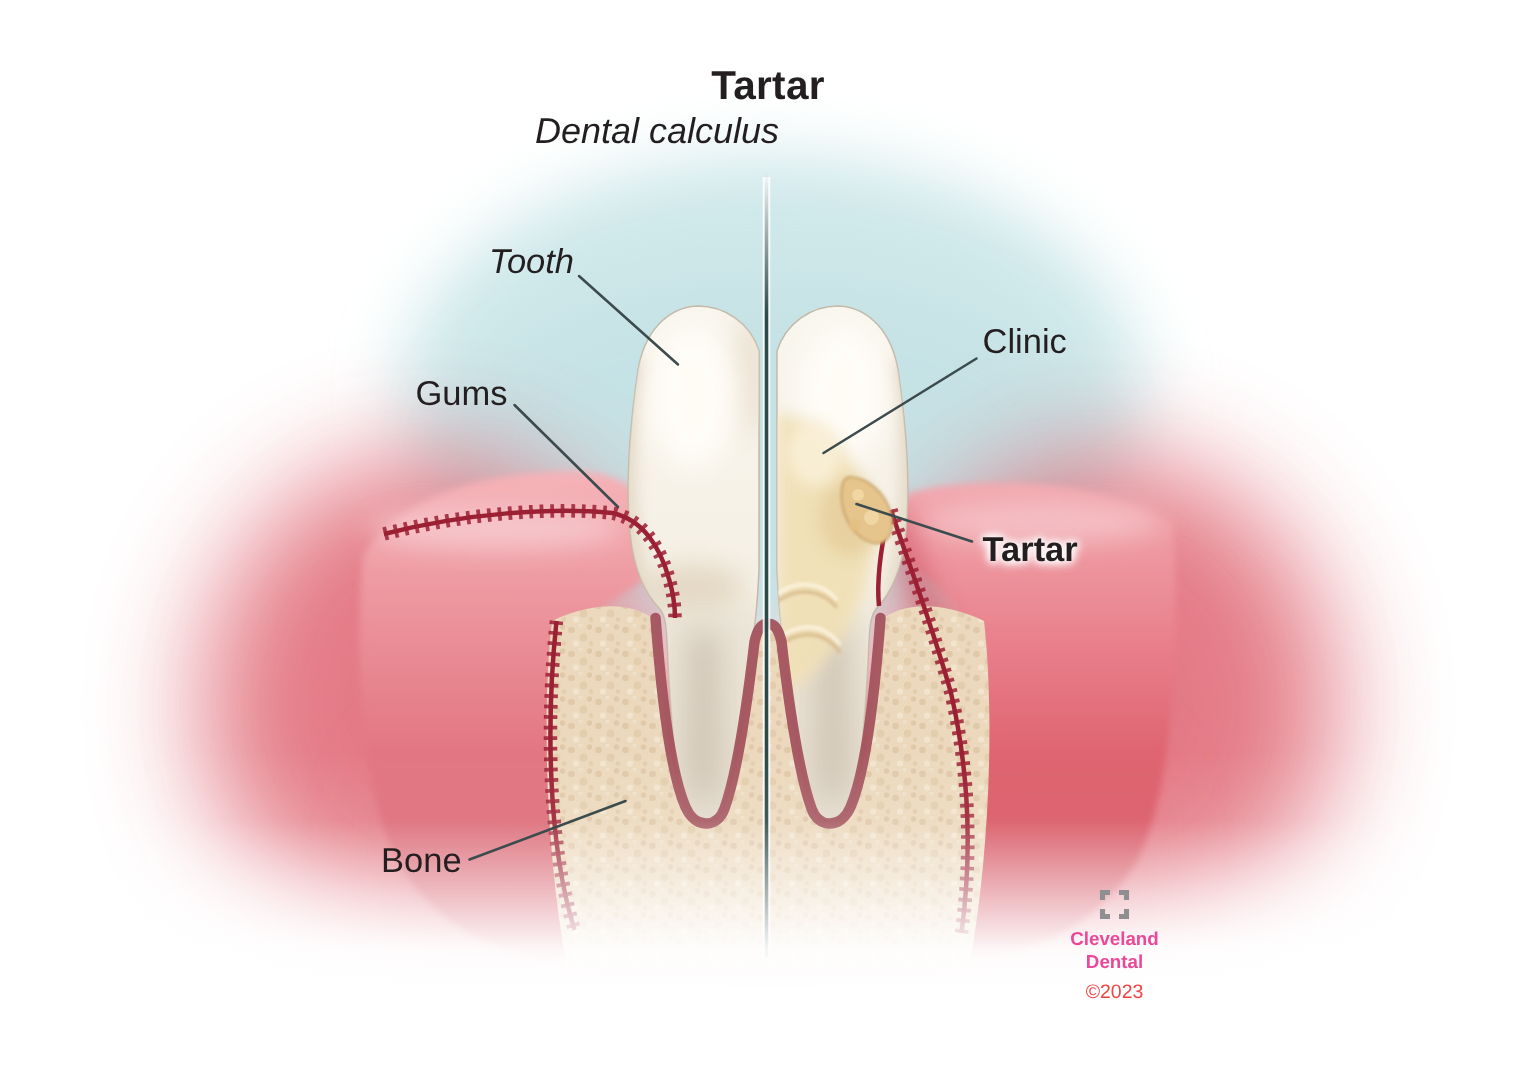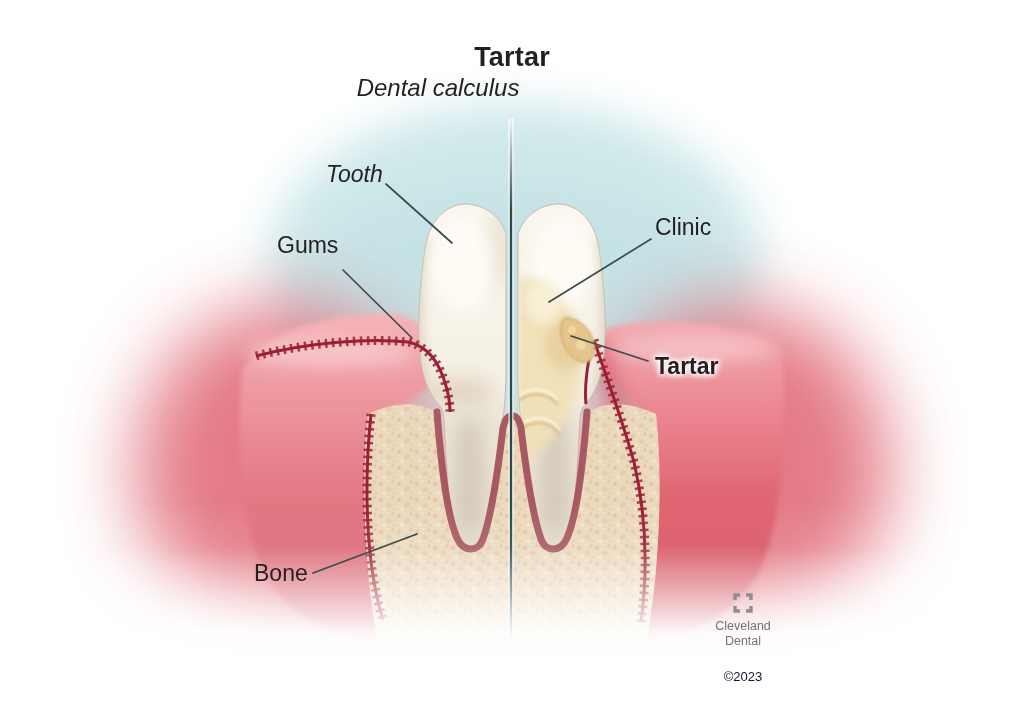--- a/index.html
+++ b/index.html
@@ -14,36 +14,36 @@
   .title-main{
     position:absolute;left:0;top:42px;width:1024px;text-align:center;
     font-size:27px;font-weight:bold;letter-spacing:.2px;
   }
   .title-sub{
     position:absolute;left:0;top:74px;width:876px;text-align:center;
     font-size:24px;font-style:italic;
   }
   .lbl{position:absolute;font-size:23px;line-height:24px;white-space:nowrap;}
   .lbl-tooth{left:326px;top:162px;font-style:italic;}
-  .lbl-gums{left:277px;top:233px;}
+  .lbl-gums{left:277px;top:250px;}
   .lbl-plaque{left:655px;top:215px;}
   .lbl-tartar{
     left:655px;top:354px;font-weight:bold;
     text-shadow:0 0 4px #fff,0 0 6px #fff,0 0 9px #fff,0 1px 7px #fff;
   }
   .lbl-bone{left:254px;top:561px;}
   .credit{
     position:absolute;left:700px;top:591px;width:86px;text-align:center;
   }
   .credit .mark{display:block;margin:0 auto 4px auto;width:24px;height:24px;}
   .credit .org{
-    font-size:12.5px;font-weight:normal;line-height:15px;color:#737373;
+    font-size:12.5px;font-weight:bold;line-height:15px;color:#ec4899;
   }
   .credit .copy{
-    font-size:13px;line-height:16px;color:#0f172a;margin-top:20px;
+    font-size:13px;line-height:16px;color:#ef4444;margin-top:4px;
   }
 </style>
 </head>
 <body>
 
 <div class="stage">
 
   <svg class="illust" width="1024" height="714" viewBox="0 0 1024 714">
     <defs>
       <filter id="b22" x="-40%" y="-40%" width="180%" height="180%">

